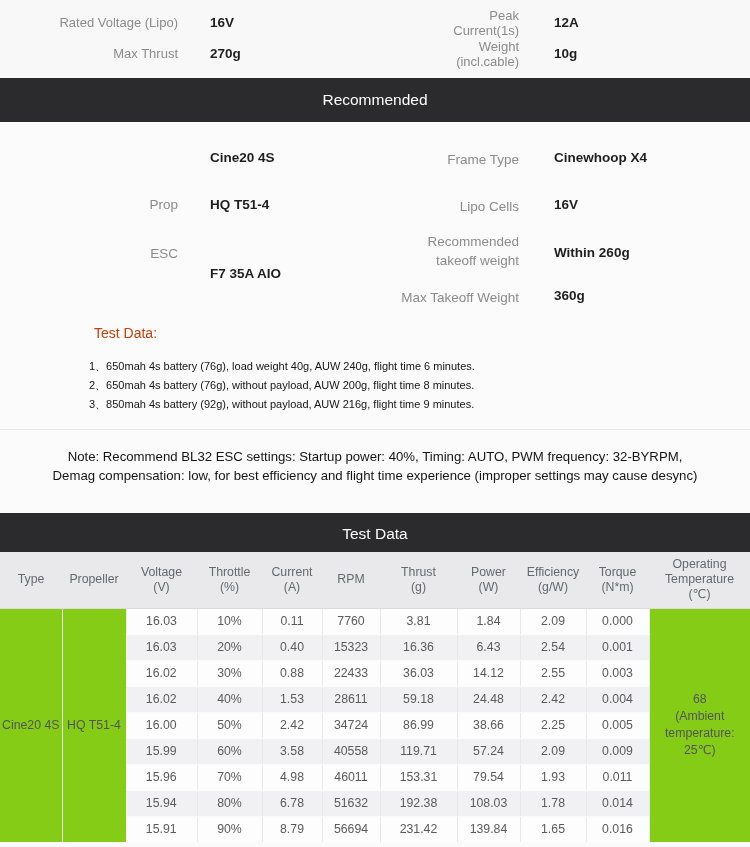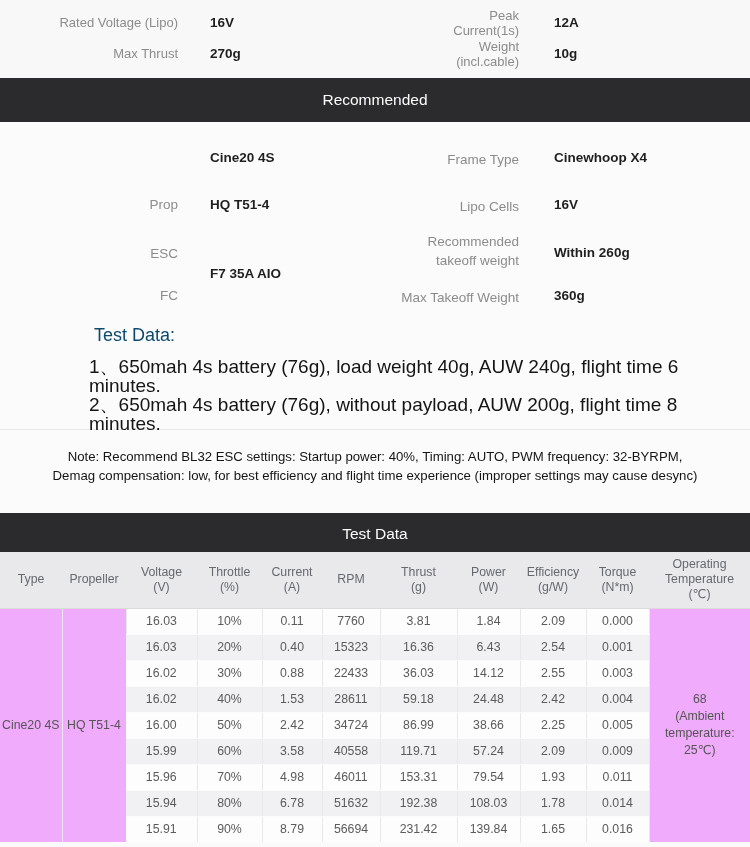--- a/index.html
+++ b/index.html
@@ -20,37 +20,37 @@
 
   
   .recommended { position:relative; height:193px; background:#fbfbfb; font-size:13.5px; }
   .r-label { position:absolute; left:0; width:178px; text-align:right; color:#8c8c8c; }
   .r-label2 { position:absolute; left:319px; width:200px; text-align:right; color:#8c8c8c; line-height:19px; }
   .r-value { position:absolute; left:210px; font-weight:700; color:#1f1f1f; }
   .r-value2 { position:absolute; left:554px; font-weight:700; color:#1f1f1f; }
 
   
   .notes { position:relative; height:115px; background:#fbfbfb; border-bottom:1px solid #e8e8e8; }
-  .notes-title { position:absolute; left:94px; top:10px; font-size:18px; color:#0c4a6e; }
-  .notes-list { position:absolute; left:89px; top:42px; font-size:19px; color:#151515; line-height:19px; }
+  .notes-title { position:absolute; left:94px; top:10px; font-size:14px; color:#c2410c; }
+  .notes-list { position:absolute; left:89px; top:42px; font-size:11px; color:#151515; line-height:19px; }
 
   
   .note-box { height:83px; background:#fbfbfb; text-align:center; padding-top:17px;
               font-size:13.2px; color:#151515; line-height:19px; }
 
   
   table { width:750px; border-collapse:collapse; table-layout:fixed; background:#fdfdfd; }
   thead th { height:56px; background:#e9e9eb; color:#65696e; font-weight:400; font-size:12.3px;
              line-height:15px; text-align:center; vertical-align:middle;
              border-bottom:1px solid #dcdcde; }
   tbody td { height:26px; font-size:12.3px; color:#5b5b5b; text-align:center; vertical-align:middle;
              border-left:1px solid #e8e8ea; border-bottom:1px solid #fbfbfc; }
   tbody td:first-child { border-left:none; }
   tbody tr:nth-child(even) td.data-cell { background:#f1f1f3; }
-  td.merged { background:#f0abfc; color:#555; white-space:pre-line; line-height:17px; }
+  td.merged { background:#84cc16; color:#555; white-space:pre-line; line-height:17px; }
   td.prop-cell { white-space:nowrap; }
 </style>
 </head>
 <body>
 
 <div class="page">
 
   <div class="top-specs">
     <div class="spec-row">
       <div class="spec-label">Rated Voltage (Lipo)</div>
@@ -80,30 +80,30 @@
 
     <div class="r-label" style="top:124px">ESC</div>
     <div class="r-label2" style="top:110px">
       <div>Recommended</div>
       <div>takeoff weight</div>
     </div>
     <div class="r-value2" style="top:123px">Within 260g</div>
 
     <div class="r-value" style="top:144px">F7 35A AIO</div>
 
-    <div class="r-label" style="top:166px">FC</div>
     <div class="r-label2" style="top:166px">Max Takeoff Weight</div>
     <div class="r-value2" style="top:166px">360g</div>
   </div>
 
   <div class="notes">
     <div class="notes-title">Test Data:</div>
     <div class="notes-list">
         <div>1、650mah 4s battery (76g), load weight 40g, AUW 240g, flight time 6 minutes.</div>
         <div>2、650mah 4s battery (76g), without payload, AUW 200g, flight time 8 minutes.</div>
+        <div>3、850mah 4s battery (92g), without payload, AUW 216g, flight time 9 minutes.</div>
       </div>
   </div>
 
   <div class="note-box">
     <div>Note: Recommend BL32 ESC settings: Startup power: 40%, Timing: AUTO, PWM frequency: 32-BYRPM,</div>
     <div>Demag compensation: low, for best efficiency and flight time experience (improper settings may cause desync)</div>
   </div>
 
   <div class="bar testdata-bar">Test Data</div>
 

